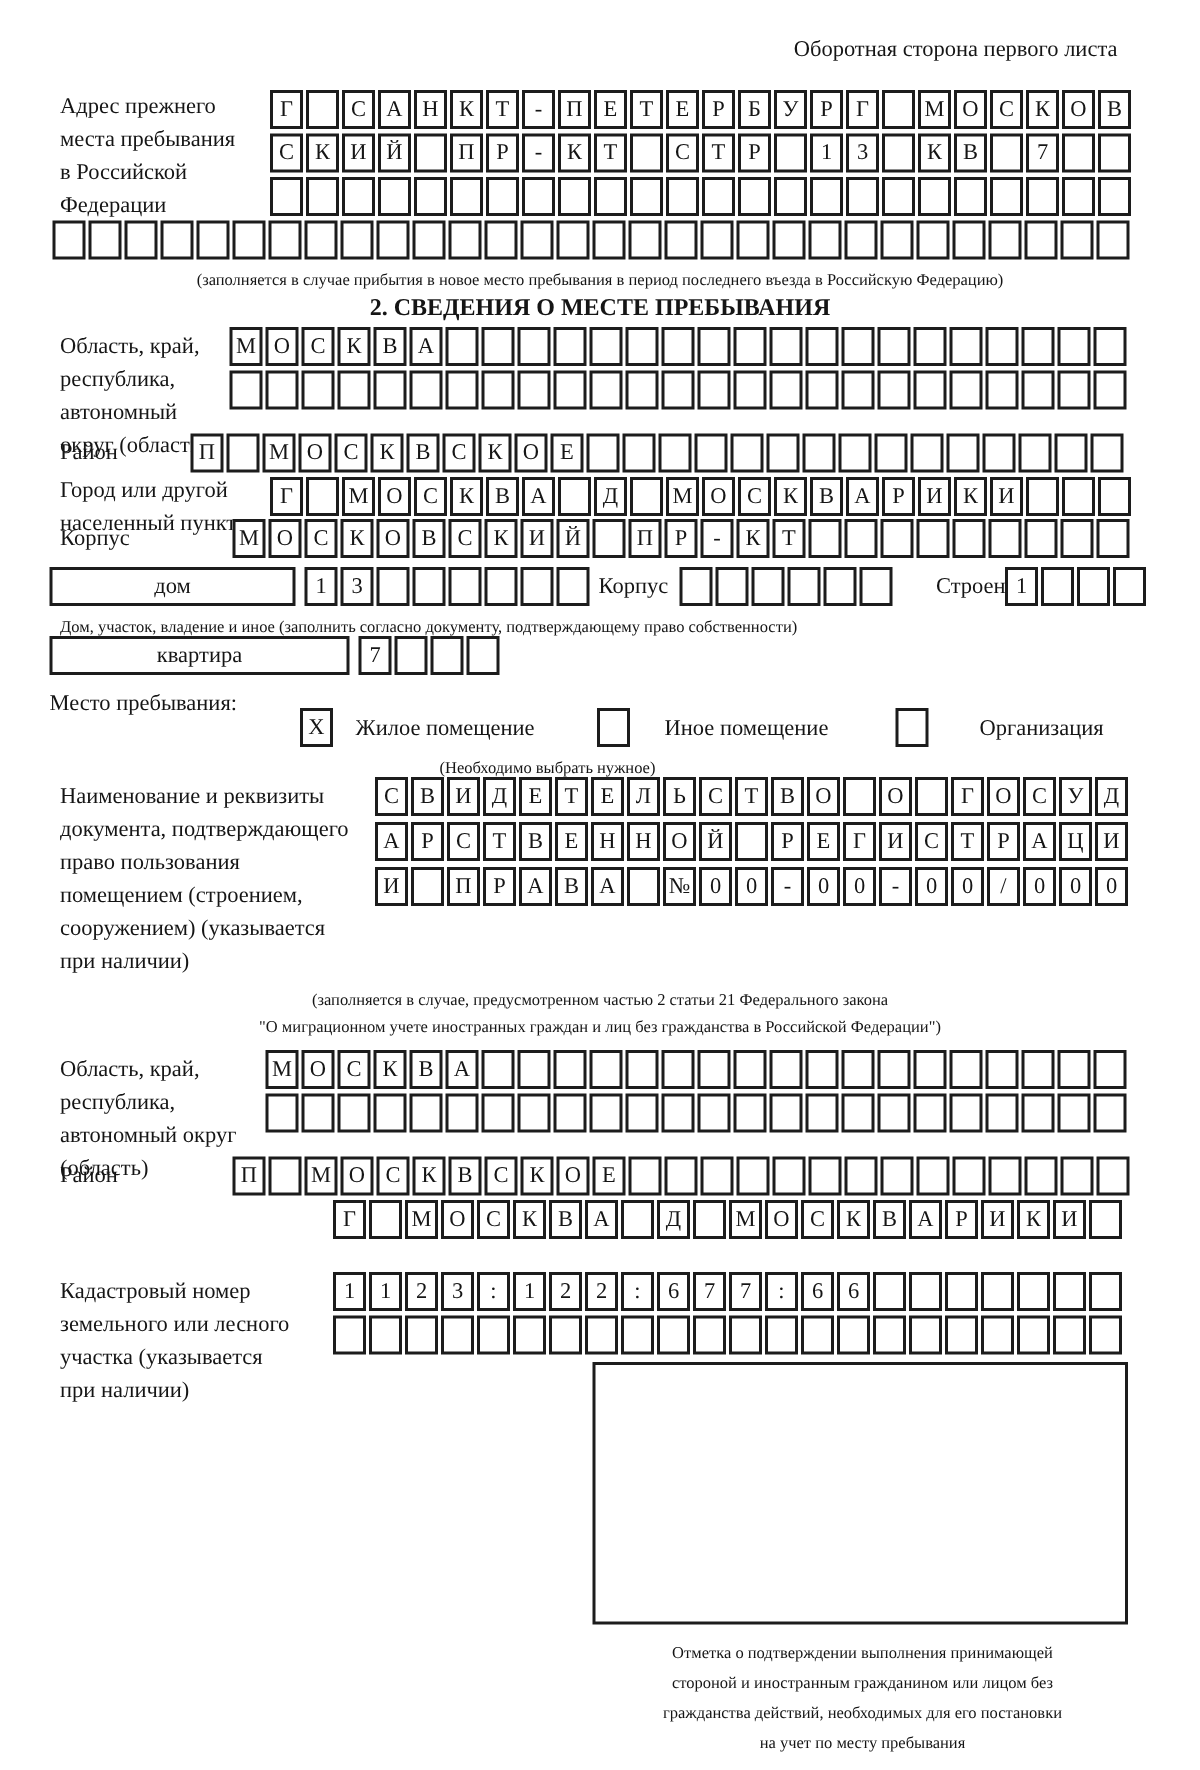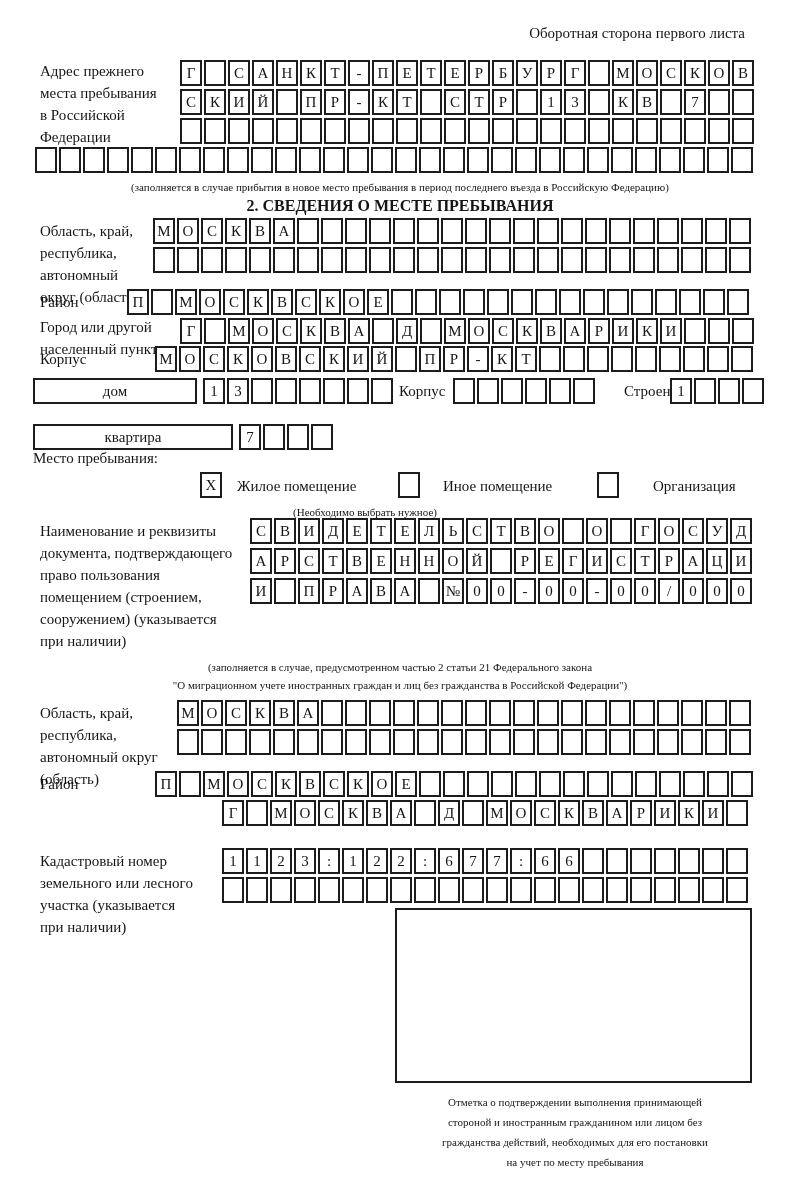--- a/index.html
+++ b/index.html
@@ -345,30 +345,31 @@
       <span class="c"></span>
       <span class="c"></span>
     </div>
   <div class="lbl" style="left:600px; top:380px;margin-left:24px;">Строение</div>
   <div class="grid" style="left:670px; top:378px;">
       <span class="c">1</span>
       <span class="c"></span>
       <span class="c"></span>
       <span class="c"></span>
     </div>
+  <div class="cap" style="left:40px; top:409px;">Дом, участок, владение и иное (заполнить согласно документу, подтверждающему право собственности)</div>
 
   <div class="wbox" style="left:33px; top:424px; width:200px;text-align:right;">квартира</div>
   <div class="grid" style="left:239px; top:424px;">
       <span class="c">7</span>
       <span class="c"></span>
       <span class="c"></span>
       <span class="c"></span>
     </div>
 
-  <div class="lbl" style="left:33px; top:447px;">Место пребывания:</div>
+  <div class="lbl" style="left:33px; top:458px;">Место пребывания:</div>
   <div class="cb" style="left:200px; top:472px;">X</div>
   <div class="lbl" style="left:237px; top:475px;">Жилое помещение</div>
   <div class="cb" style="left:398px; top:472px;"></div>
   <div class="lbl" style="left:443px; top:475px;">Иное помещение</div>
   <div class="cb" style="left:597px; top:472px;"></div>
   <div class="lbl" style="left:653px; top:475px;">Организация</div>
   <div class="cap center" style="left:0; top:503px; width:730px;">(Необходимо выбрать нужное)</div>
 
   <div class="lbl" style="left:40px; top:520px; width:215px;">Наименование и реквизиты
 документа, подтверждающего

